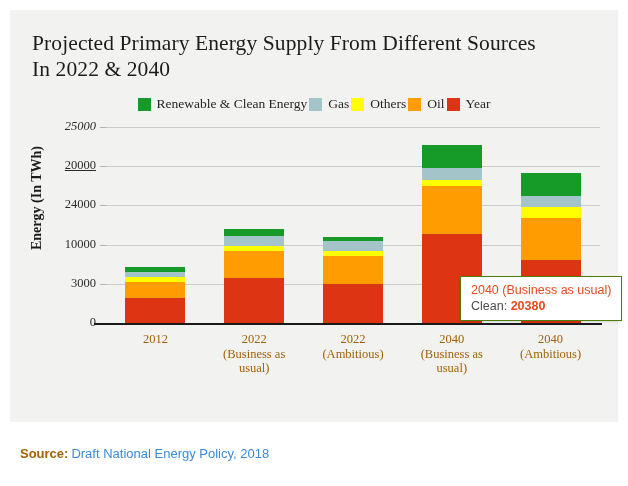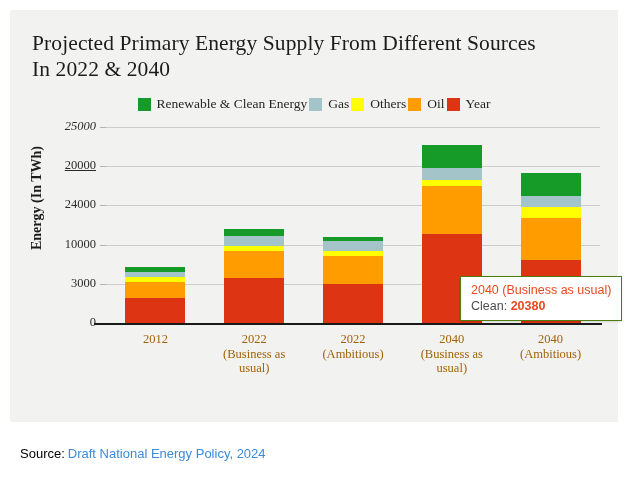--- a/index.html
+++ b/index.html
@@ -201,22 +201,22 @@
   }
 
   
   #source-line {
     position: absolute;
     left: 20px;
     top: 446px;
     font-size: 13px;
   }
   #source-label {
-    font-weight: normal;
-    color: #000000;
+    font-weight: bold;
+    color: #a16207;
   }
   #source-link {
     color: #3b8bdb;
     text-decoration: none;
     margin-left: 3px;
   }
 </style>
 </head>
 <body>
 
@@ -340,16 +340,16 @@
       <div id="tooltip-title">2040 (Business as usual)</div>
       <div id="tooltip-row">
         <span>Clean:</span>
         <span id="tooltip-value">20380</span>
       </div>
     </div>
 
   </div>
 
   <div id="source-line">
-    <span id="source-label">Source:</span><a id="source-link" href="#">Draft National Energy Policy, 2024</a>
+    <span id="source-label">Source:</span><a id="source-link" href="#">Draft National Energy Policy, 2018</a>
   </div>
 
 </div>
 
 </body></html>

